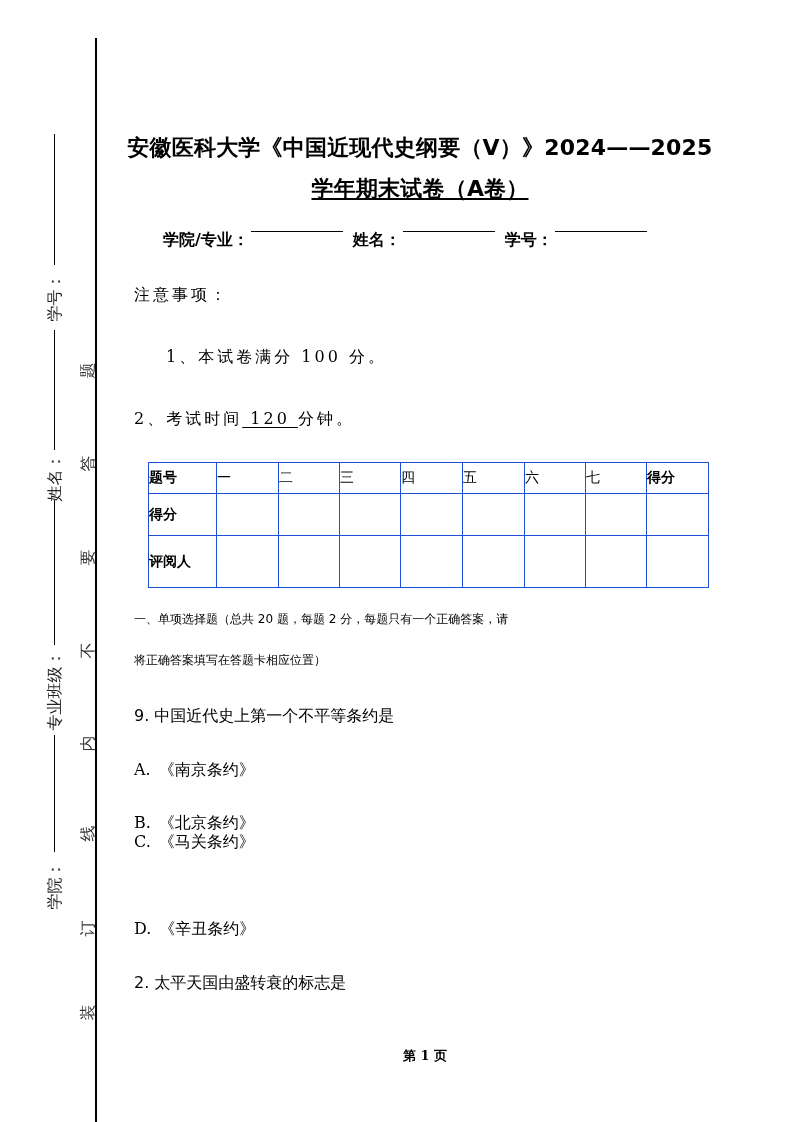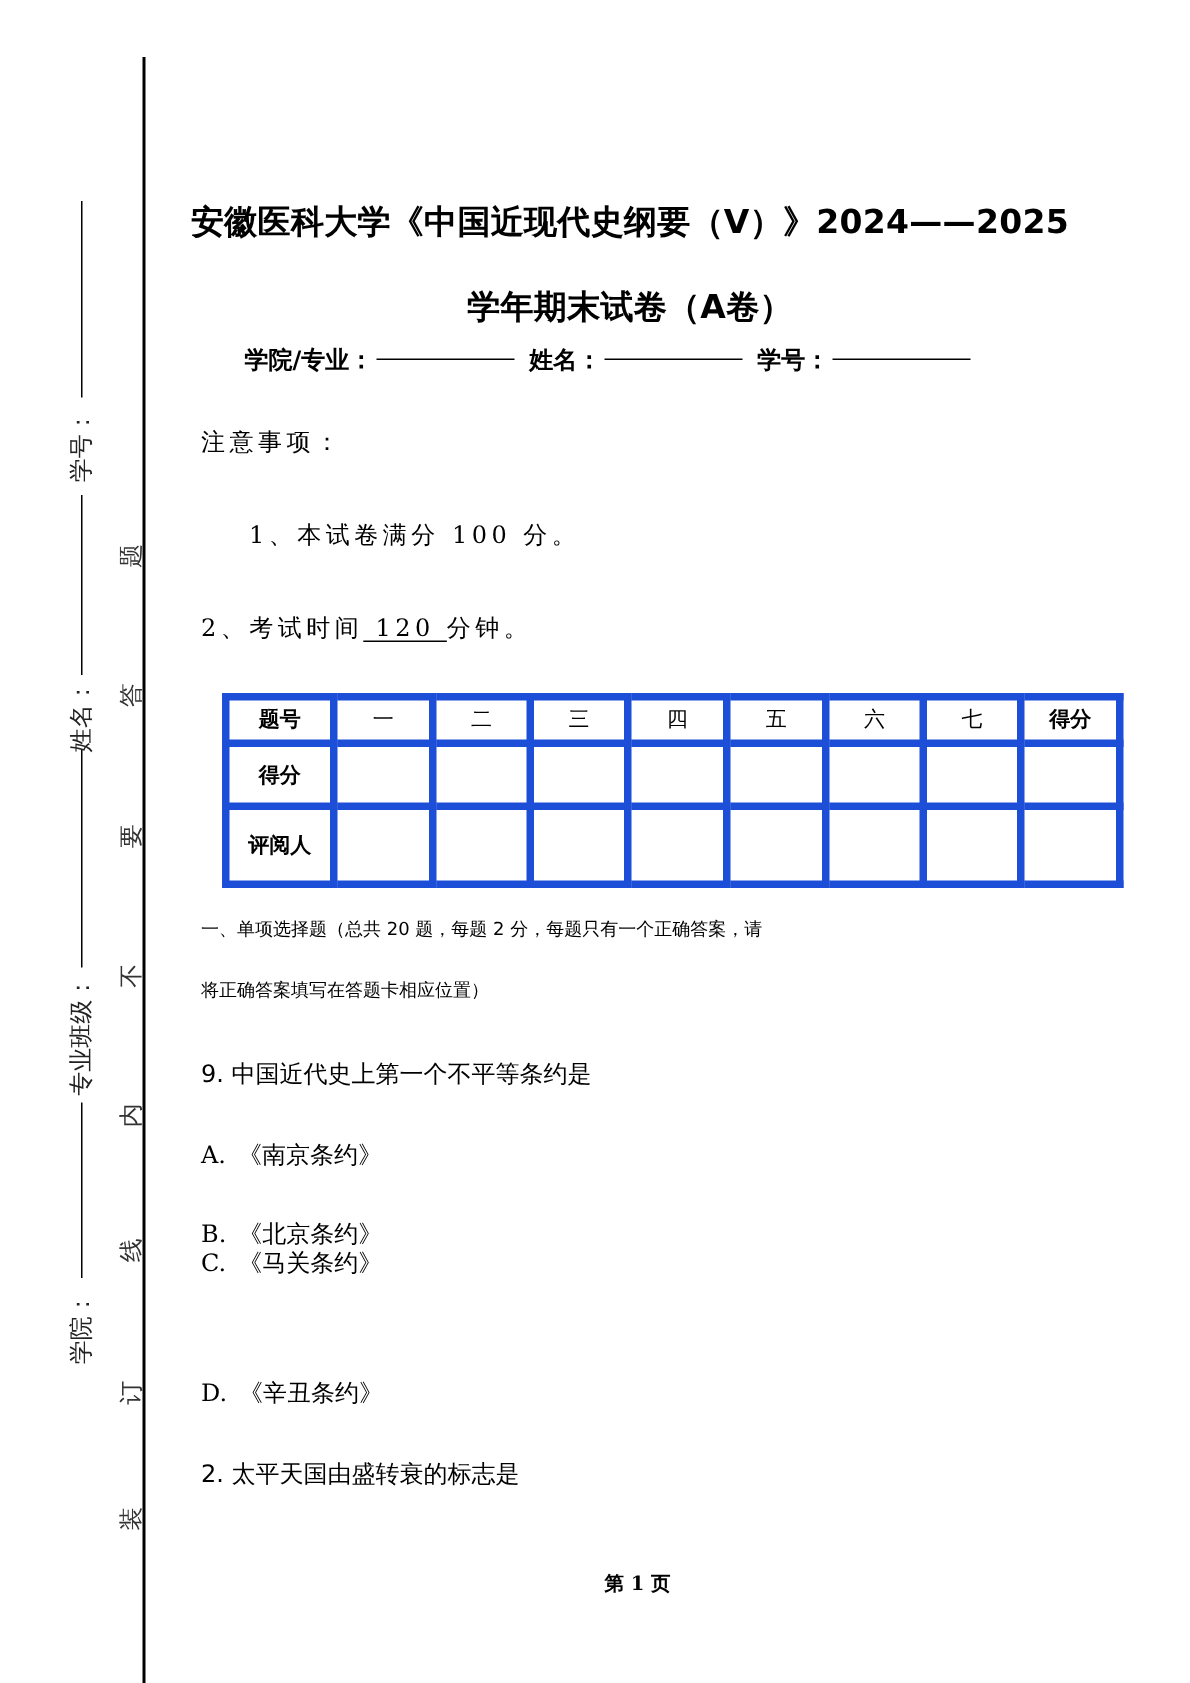--- a/index.html
+++ b/index.html
@@ -5,26 +5,26 @@
   html, body { margin: 0; padding: 0; background: #ffffff; }
   body { width: 793px; height: 1122px; position: relative; overflow: hidden; color: #000; font-family: "DejaVu Serif", "Liberation Serif", serif; }
   .abs { position: absolute; }
   .outer-line { left: 95px; top: 38px; width: 1.5px; height: 1084px; background: #000; }
   .inner-seg { left: 54px; width: 1px; background: #000; }
   .vlabel { position: absolute; left: 35px; width: 40px; transform-origin: center; white-space: nowrap; font-size: 16px; font-family: "DejaVu Sans", "Liberation Sans", sans-serif; color: #222; display: flex; align-items: center; justify-content: center; }
   .vlabel span { display: inline-block; transform: rotate(-90deg); }
   .warn-char { position: absolute; left: 78px; width: 20px; font-size: 16px; color: #333; font-family: "DejaVu Sans", "Liberation Sans", sans-serif; text-align: center; }
   .warn-char span { display: inline-block; transform: rotate(-90deg); }
   .title { left: 120px; width: 600px; text-align: center; font-family: "DejaVu Sans", "Liberation Sans", sans-serif; font-weight: bold; font-size: 22px; letter-spacing: 0.2px; }
-  .info-line { left: 163px; top: 230px; font-family: "DejaVu Sans", "Liberation Sans", sans-serif; font-weight: bold; font-size: 16px; white-space: nowrap; display: flex; align-items: center; }
+  .info-line { left: 163px; top: 230px; font-family: "DejaVu Sans", "Liberation Sans", sans-serif; font-weight: bold; font-size: 16px; white-space: nowrap; display: flex; align-items: flex-start; }
   .info-line .blank { display: inline-block; width: 92px; border-bottom: 1px solid #000; margin: 0 10px 3px 2px; height: 1px; }
   .notice { left: 134px; font-size: 16px; letter-spacing: 3px; font-family: "DejaVu Serif", "Liberation Serif", serif; white-space: nowrap; }
   .u { text-decoration: underline; text-underline-offset: 3px; }
   table.score { position: absolute; left: 148px; top: 462px; border-collapse: collapse; font-family: "DejaVu Sans", "Liberation Sans", sans-serif; font-size: 14px; }
-  table.score td { border: 5px solid #1d4ed8; text-align: center; padding: 0; }
+  table.score td { border: 1px solid #1d4ed8; text-align: left; padding: 0; }
   table.score td.hd { font-weight: bold; }
   .section { left: 134px; font-size: 12px; font-family: "DejaVu Sans", "Liberation Sans", sans-serif; white-space: nowrap; }
   .q { left: 134px; font-size: 16px; font-family: "DejaVu Sans", "Liberation Sans", sans-serif; white-space: nowrap; }
   .q .lbl { font-family: "DejaVu Serif", "Liberation Serif", serif; margin-right: 8px; }
   .footer { left: 0; width: 850px; top: 1047px; text-align: center; font-weight: bold; font-size: 13px; font-family: "DejaVu Serif", "Liberation Serif", serif; }
 </style>
 </head>
 <body>
 
 <div class="abs outer-line"></div>
@@ -49,21 +49,21 @@
 <div class="warn-char" style="top:360px;"><span>题</span></div>
 <div class="warn-char" style="top:453px;"><span>答</span></div>
 <div class="warn-char" style="top:547px;"><span>要</span></div>
 <div class="warn-char" style="top:640px;"><span>不</span></div>
 <div class="warn-char" style="top:733px;"><span>内</span></div>
 <div class="warn-char" style="top:823px;"><span>线</span></div>
 <div class="warn-char" style="top:918px;"><span>订</span></div>
 <div class="warn-char" style="top:1002px;"><span>装</span></div>
 
 <div class="abs title" style="top:133px;">安徽医科大学《中国近现代史纲要（V）》2024——2025</div>
-<div class="abs title" style="top:190px;">学年期末试卷（A卷）</div>
+<div class="abs title" style="top:174px;text-decoration:underline;">学年期末试卷（A卷）</div>
 
 <div class="abs info-line">
   <span>学院/专业：</span>
   <span class="blank"></span>
   <span>姓名：</span>
   <span class="blank"></span>
   <span>学号：</span>
   <span class="blank"></span>
 </div>
 

